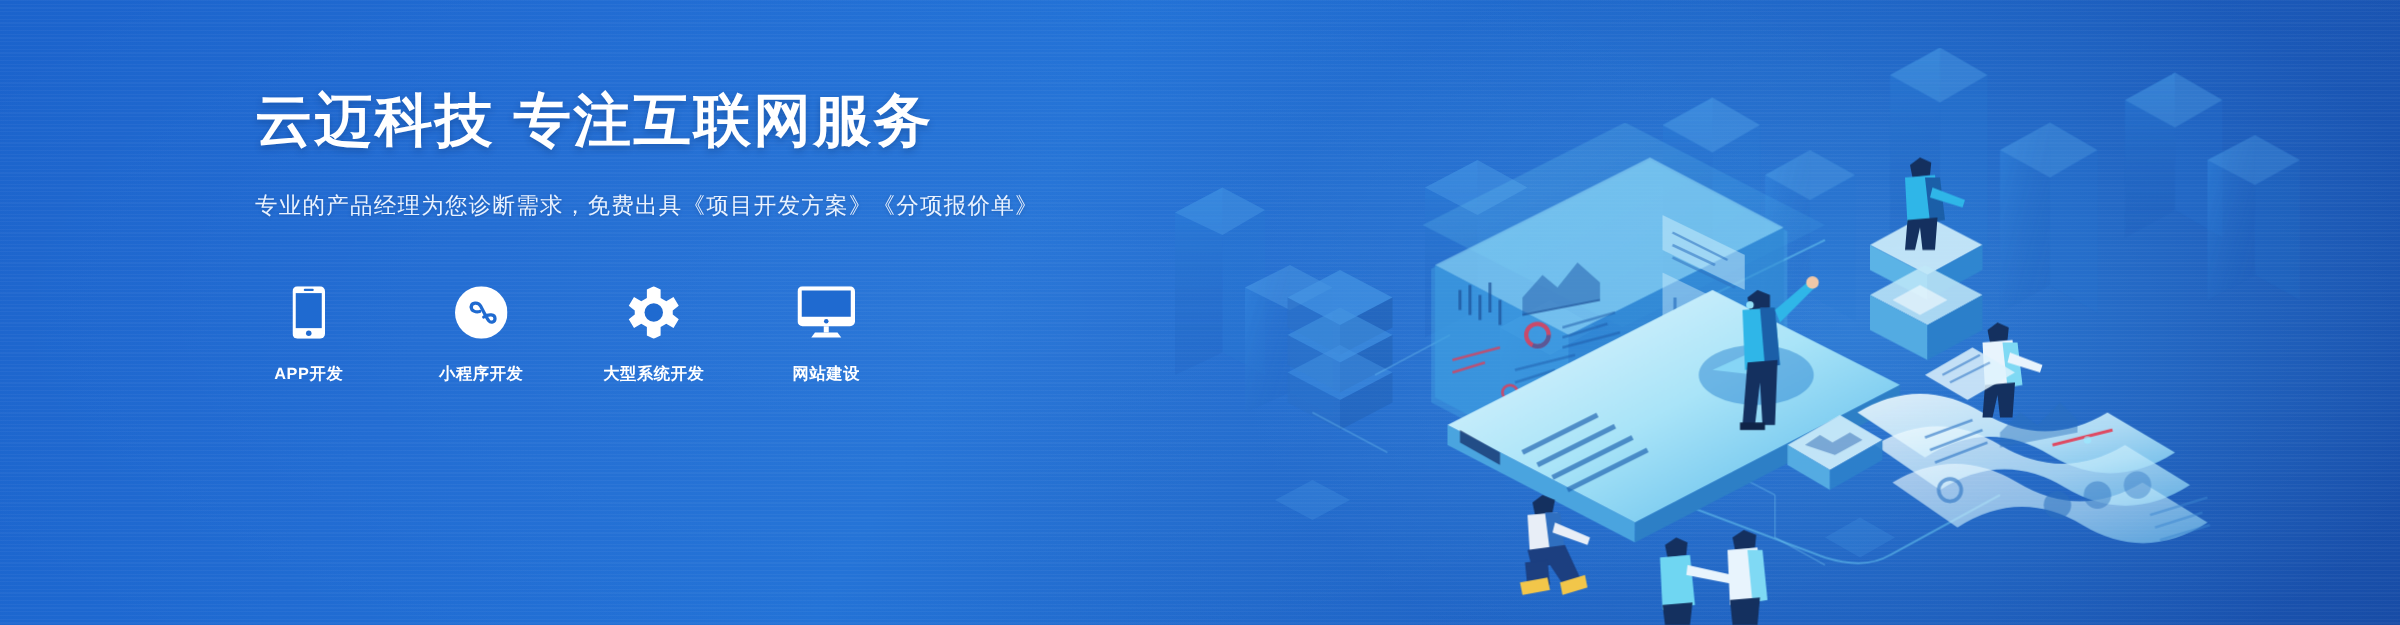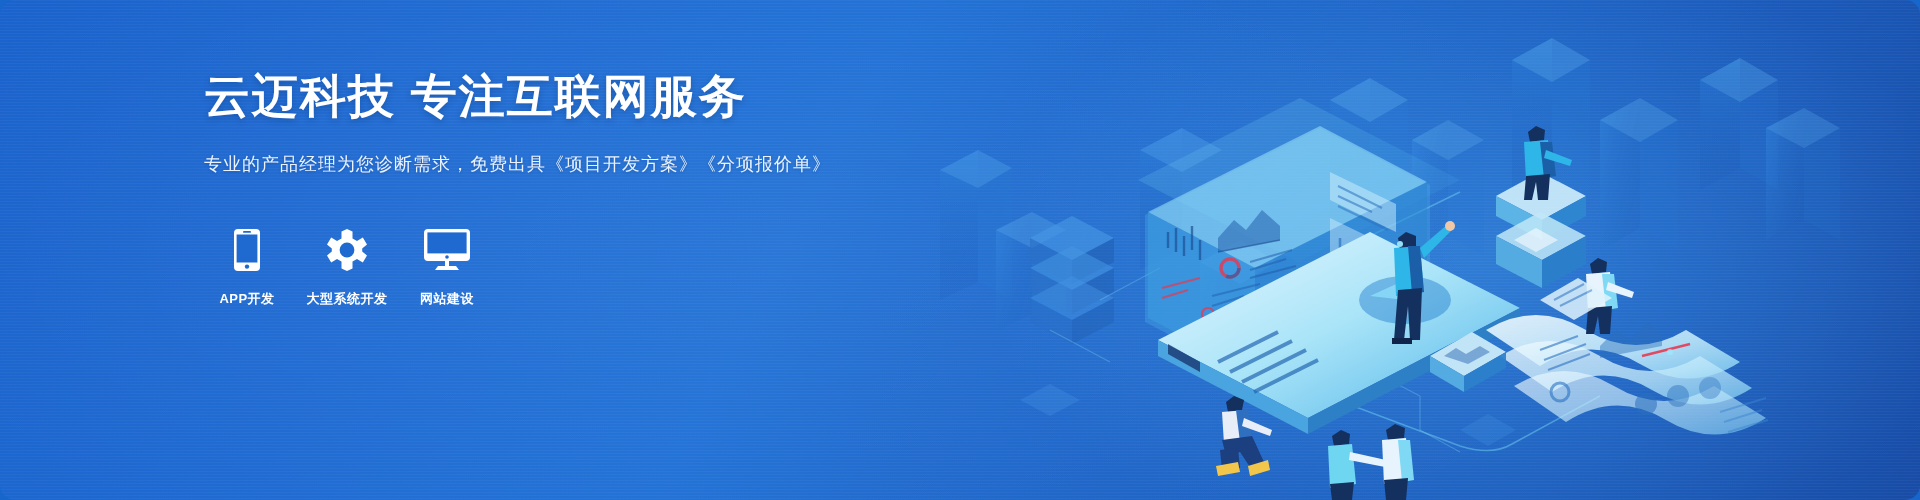--- a/index.html
+++ b/index.html
@@ -9,21 +9,20 @@
     background:#1766cc;
   }
 
   .banner {
     position:relative;
     width:1920px; height:500px;
     overflow:hidden;
     background:
       radial-gradient(ellipse 1100px 700px at 1480px 260px, rgba(60,150,235,0.55) 0%, rgba(30,110,210,0.18) 45%, rgba(0,0,0,0) 72%),
       linear-gradient(118deg, #1b63cc 0%, #1e6ad2 22%, #1f70d6 42%, #1d62c4 64%, #1a54b2 84%, #17479f 100%);
-    border-radius: 15px;
   }
 
   
   .scanlines {
     position:absolute; inset:0;
     background-image:repeating-linear-gradient(
       to bottom,
       rgba(255,255,255,0.035) 0px,
       rgba(255,255,255,0.035) 1px,
       rgba(0,0,0,0) 1px,
@@ -58,21 +57,21 @@
     letter-spacing:1px;
     white-space:nowrap;
     text-shadow:0 1px 3px rgba(8,40,92,0.25);
   }
 
   
   .services {
     position:absolute; left:204px; top:228px;
     display:flex;
     align-items:flex-end;
-    gap:14px;
+    gap:52px;
   }
   .service {
     display:flex;
     flex-direction:column;
     align-items:center;
     width:86px;
   }
   .svc-icon {
     height:44px;
     display:flex; align-items:center; justify-content:center;
@@ -410,20 +409,31 @@
         <svg width="26" height="42" viewBox="0 0 26 42">
           <rect x="0" y="0" width="26" height="42" rx="4" fill="#ffffff"></rect>
           <rect x="2.6" y="5.5" width="20.8" height="28" fill="#1f6ad0"></rect>
           <rect x="9" y="2" width="8" height="1.8" rx="0.9" fill="#1f6ad0"></rect>
           <circle cx="13" cy="37.6" r="2.2" fill="#1f6ad0"></circle>
         </svg>
       </span>
       <span class="svc-label">APP开发</span>
     </div>
 
+    <div class="service">
+      <span class="svc-icon">
+        <svg width="42" height="42" viewBox="0 0 42 42">
+          <circle cx="21" cy="21" r="21" fill="#ffffff"></circle>
+          <path d="M13 16.5 C13 12.8 18.6 12.2 20.6 16 C22.4 19.4 25.2 25.4 27 27.6
+                   C28.8 29.8 32 28.6 32 25.8 C32 22.4 27 22 23 24.6" fill="none" stroke="#1f6ad0" stroke-width="2.6" stroke-linecap="round"></path>
+          <path d="M13 16.5 C13 19.8 16.6 21 19.8 20.2" fill="none" stroke="#1f6ad0" stroke-width="2.6" stroke-linecap="round"></path>
+        </svg>
+      </span>
+      <span class="svc-label">小程序开发</span>
+    </div>
 
 
     <div class="service">
       <span class="svc-icon">
         <svg width="42" height="42" viewBox="0 0 42 42">
           <path d="M21 0 L26.5 2.6 L26.5 9.4 L31 12 L36.8 8.6 L41 15.6 L36.2 19.4
                    L36.2 22.6 L41 26.4 L36.8 33.4 L31 30 L26.5 32.6 L26.5 39.4 L21 42
                    L15.5 39.4 L15.5 32.6 L11 30 L5.2 33.4 L1 26.4 L5.8 22.6
                    L5.8 19.4 L1 15.6 L5.2 8.6 L11 12 L15.5 9.4 L15.5 2.6 Z" fill="#ffffff"></path>
           <circle cx="21" cy="21" r="7.4" fill="#1f6ad0"></circle>

